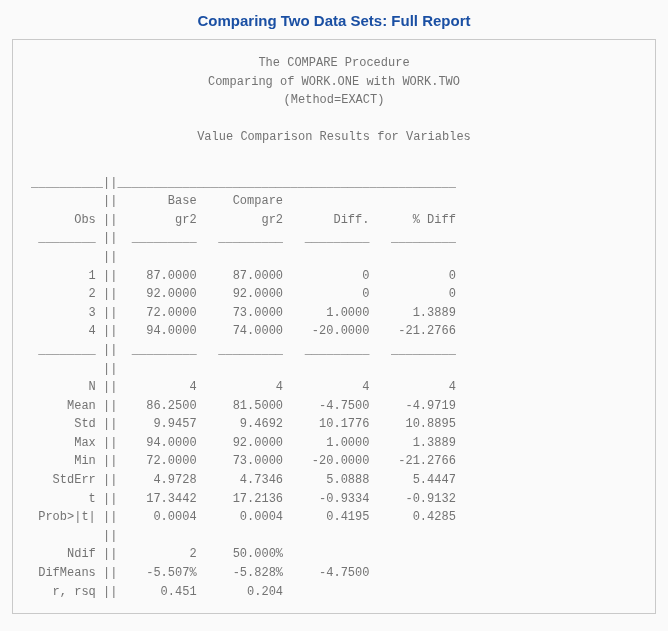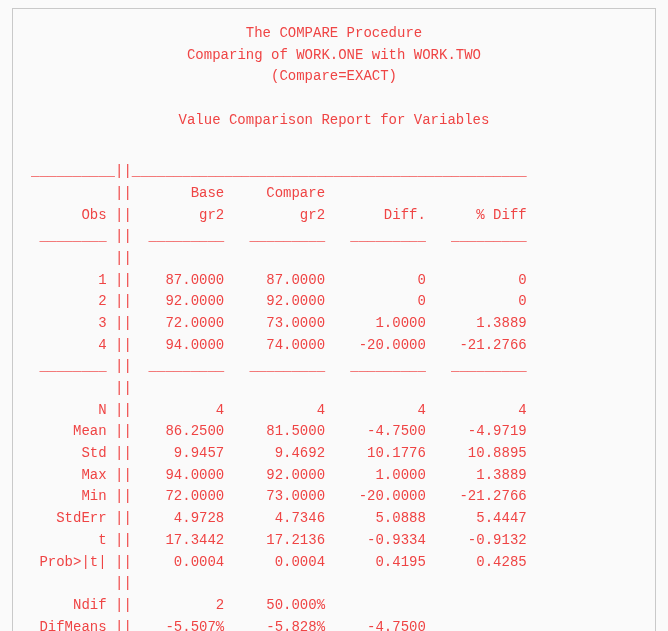--- a/index.html
+++ b/index.html
@@ -20,43 +20,44 @@
       font-size: 15px;
       margin: 4px 0 10px 0;
     }
     .report-box {
       border: 1px solid #c9c9c9;
       padding: 14px 18px 12px 18px;
       background: #fafafa;
     }
     .mono {
       font-family: "Courier New", Courier, monospace;
-      font-size: 14px;
+      font-size: 12px;
       line-height: 1.55;
       white-space: pre;
-      color: #ef4444;
+      color: #737373;
     }
     .hdr {
       text-align: center;
     }
     .table-area {
       margin-top: 8px;
     }
   </style>
 </head>
 <body>
 
 <div class="page">
+  <div class="title">Comparing Two Data Sets: Full Report</div>
 
   <div class="report-box">
     <div class="mono hdr">The COMPARE Procedure</div>
     <div class="mono hdr">Comparing of WORK.ONE with WORK.TWO</div>
-    <div class="mono hdr">(Compare=EXACT)</div>
+    <div class="mono hdr">(Method=EXACT)</div>
     <div class="mono hdr"> </div>
-    <div class="mono hdr">Value Comparison Report for Variables</div>
+    <div class="mono hdr">Value Comparison Results for Variables</div>
 
     <div class="mono table-area" id="tbl">
 __________||_______________________________________________
           ||       Base     Compare                        
       Obs ||        gr2         gr2       Diff.      % Diff
  ________ ||  _________   _________   _________   _________
           ||
         1 ||    87.0000     87.0000           0           0
         2 ||    92.0000     92.0000           0           0
         3 ||    72.0000     73.0000      1.0000      1.3889

